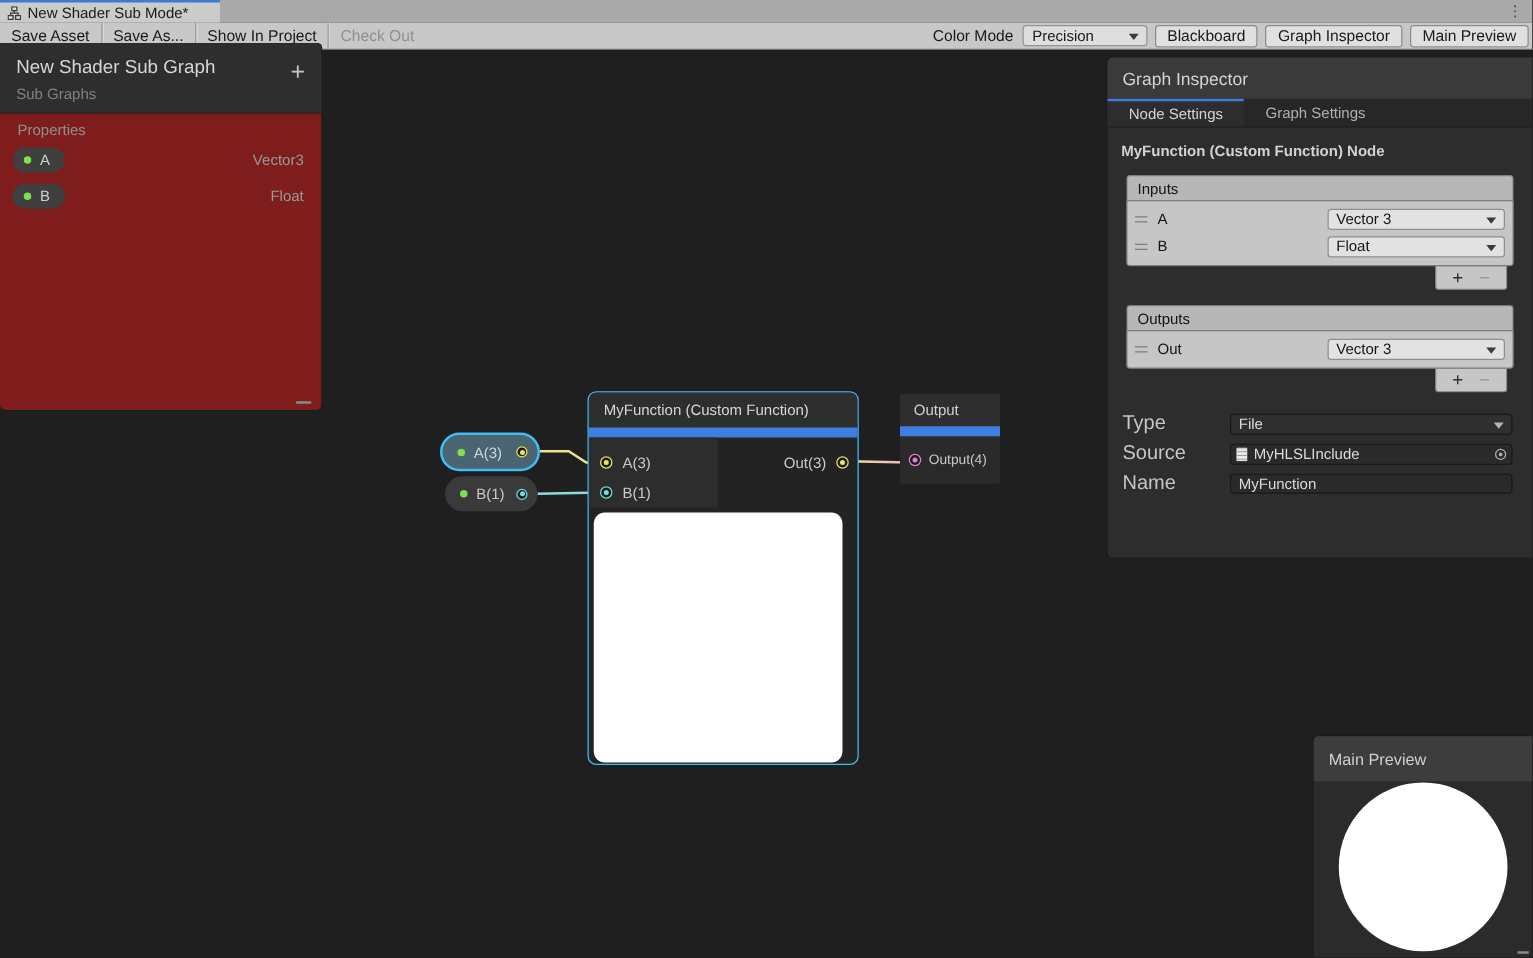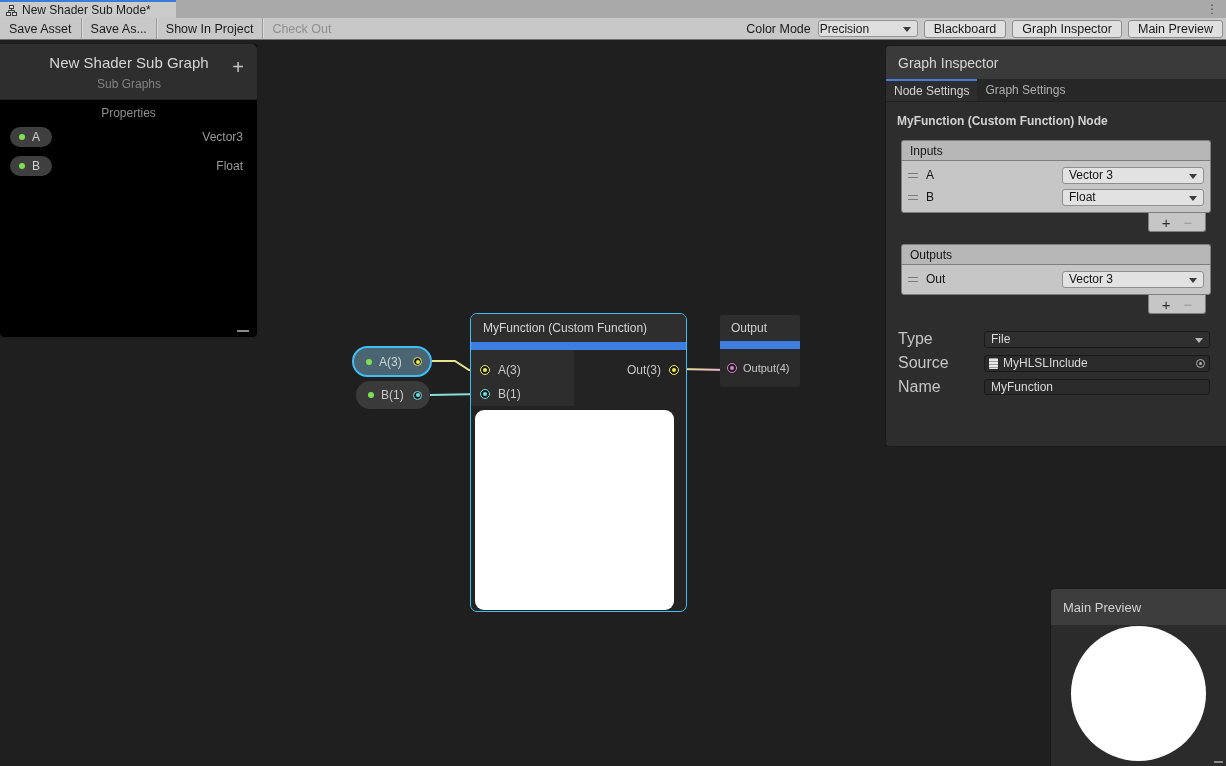--- a/index.html
+++ b/index.html
@@ -15,30 +15,30 @@
 
   
   .toolbar { position:absolute; left:0; top:18px; width:1226px; height:22px; background:#c8c8c8;
              border-bottom:1px solid #6e6e6e; display:flex; align-items:center; font-size:12.5px; color:#1a1a1a; }
   .tb-btn { padding:0 9px; height:100%; display:flex; align-items:center; white-space:nowrap; }
   .tb-btn.disabled { color:#8f8f8f; }
   .tb-sep { width:1px; height:100%; background:#9b9b9b; box-shadow:1px 0 0 #d9d9d9; }
   .tb-right { margin-left:auto; display:flex; align-items:center; padding-right:3px; }
   .tb-label { margin-right:7px; white-space:nowrap; }
   .ldrop { position:relative; background:#dedede; border:1px solid #949494; border-radius:3px;
-           height:17px; display:flex; align-items:center; padding:0 18px 0 1px; font-size:12px; white-space:nowrap; }
+           height:17px; display:flex; align-items:center; padding:0 18px 0 7px; font-size:12px; white-space:nowrap; }
   .ldrop.wide { width:100px; }
   .tri-down { position:absolute; right:6px; top:6px; width:0; height:0;
               border-left:4px solid transparent; border-right:4px solid transparent; border-top:5px solid #3c3c3c; }
   .toggle-btn { margin-left:6px; height:18px; background:#e0e0e0; border:1px solid #8d8d8d; border-radius:3px;
                 display:flex; align-items:center; padding:0 9px; white-space:nowrap; }
 
   
-  .blackboard { position:absolute; left:0; top:43px; width:258px; height:295px; background:#000000;
-                border:1px solid #1c1c1c; border-left:none; border-radius:0 5px 5px 5px;text-align:center; }
+  .blackboard { position:absolute; left:0; top:34px; width:258px; height:295px; background:#7f1d1d;
+                border:1px solid #1c1c1c; border-left:none; border-radius:0 5px 5px 5px; }
   .bb-header { position:relative; background:#2e2e2e; border-bottom:1px solid #1f1f1f; border-radius:0 5px 0 0; padding:10px 12px 8px 13px; }
   .bb-title { font-size:15px; color:#d6d6d6; }
   .bb-sub { font-size:12px; color:#828282; margin-top:6px; }
   .bb-add { position:absolute; right:13px; top:14px; font-size:20px; color:#c4c4c4; line-height:18px; }
   .bb-section { font-size:12px; color:#8f8f8f; padding:6px 14px 2px 14px; }
   .bb-row { height:29px; display:flex; align-items:center; padding:0 14px 0 10px; }
   .bb-pill { display:inline-flex; align-items:center; gap:7px; background:#3f3f3f; border-radius:10px;
              padding:3px 12px 3px 9px; font-size:12px; color:#cfcfcf; }
   .gdot { width:6px; height:6px; border-radius:50%; background:#7ee04e; }
   .bb-type { margin-left:auto; color:#9a9a9a; font-size:12px; }
@@ -80,21 +80,21 @@
   .out-head { height:26px; background:#2e2e2e; display:flex; align-items:center; padding-left:11px;
               font-size:12px; color:#d0d0d0; }
   .out-body { flex:1; display:flex; align-items:center; gap:6px; padding-left:7px; font-size:11px; color:#c8c8c8; }
 
   
   .inspector { position:absolute; left:885px; top:45px; width:341px; height:402px; background:#2d2d2d;
                border:1px solid #1a1a1a; border-right:none; border-radius:4px 0 0 4px; }
   .gi-title { height:33px; background:#3a3a3a; display:flex; align-items:center; padding-left:12px;
               font-size:14px; color:#d4d4d4; border-radius:4px 0 0 0; }
   .gi-tabs { height:23px; background:#272727; display:flex; border-bottom:1px solid #202020; }
-  .gi-tab { display:flex; align-items:center; padding:0 8px; font-size:12px; color:#b0b0b0; }
+  .gi-tab { display:flex; align-items:center; padding:0 17px; font-size:12px; color:#b0b0b0; }
   .gi-tab.active { background:#2d2d2d; color:#d4d4d4; border-top:2px solid #3e7ee0; }
   .gi-heading { font-size:12px; font-weight:bold; color:#d2d2d2; padding:12px 0 0 11px; }
 
   .rlist { margin:12px 15px 0 15px; }
   .rl-head { height:20px; background:#b7b7b7; border:1px solid #7e7e7e; border-bottom:none; border-radius:3px 3px 0 0;
              display:flex; align-items:center; padding-left:8px; font-size:12px; color:#141414; }
   .rl-body { background:#c6c6c6; border:1px solid #7e7e7e; border-radius:0 0 3px 3px; padding:3px 6px 4px 6px; }
   .rl-row { height:22px; display:flex; align-items:center; gap:8px; font-size:12px; color:#141414; }
   .handle { width:10px; height:5px; border-top:1px solid #7c7c7c; border-bottom:1px solid #7c7c7c; flex:none; }
   .rl-name { flex:1; }

